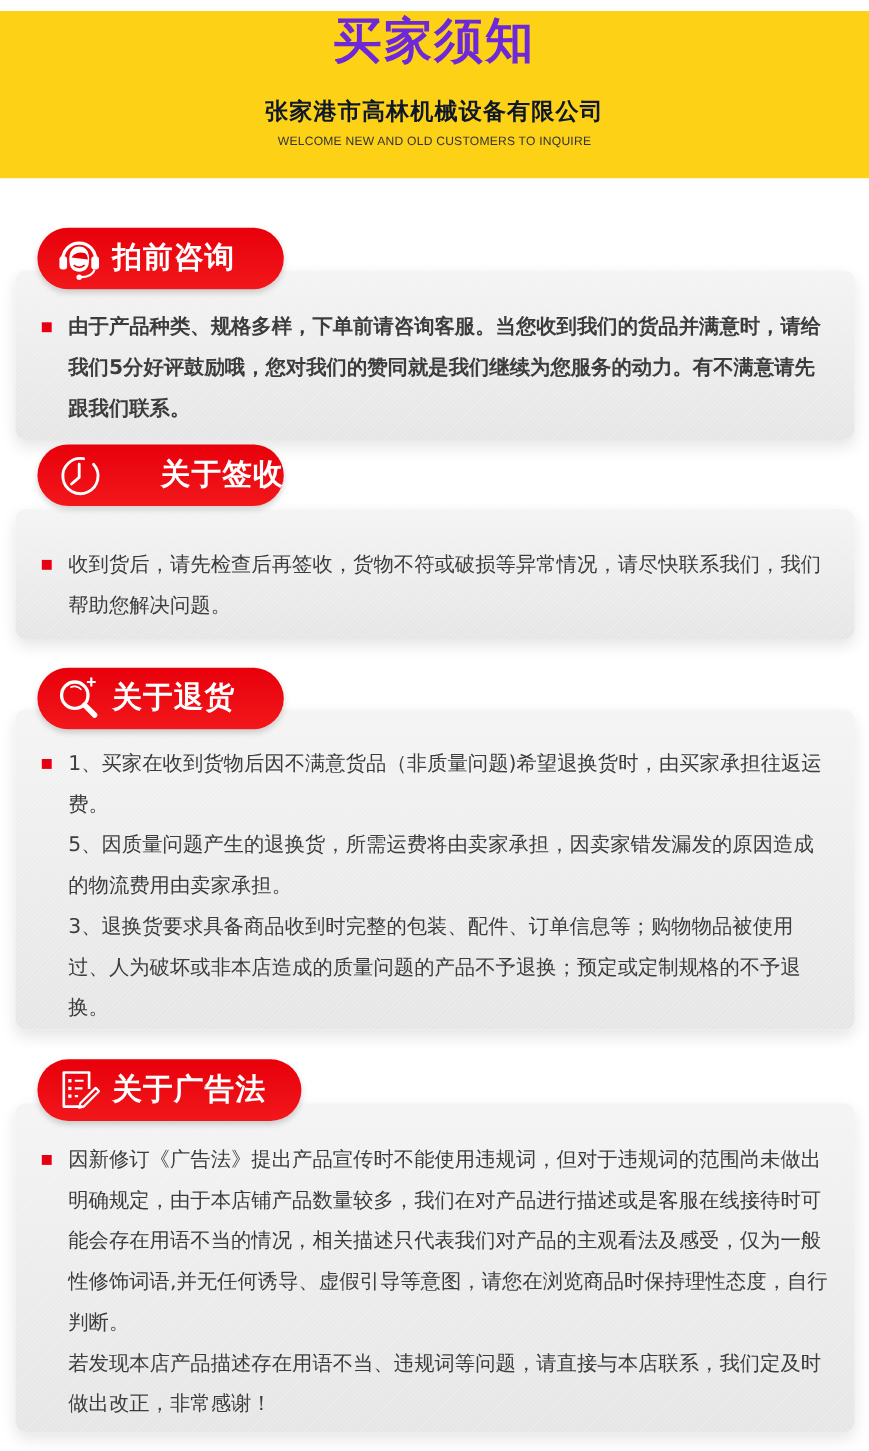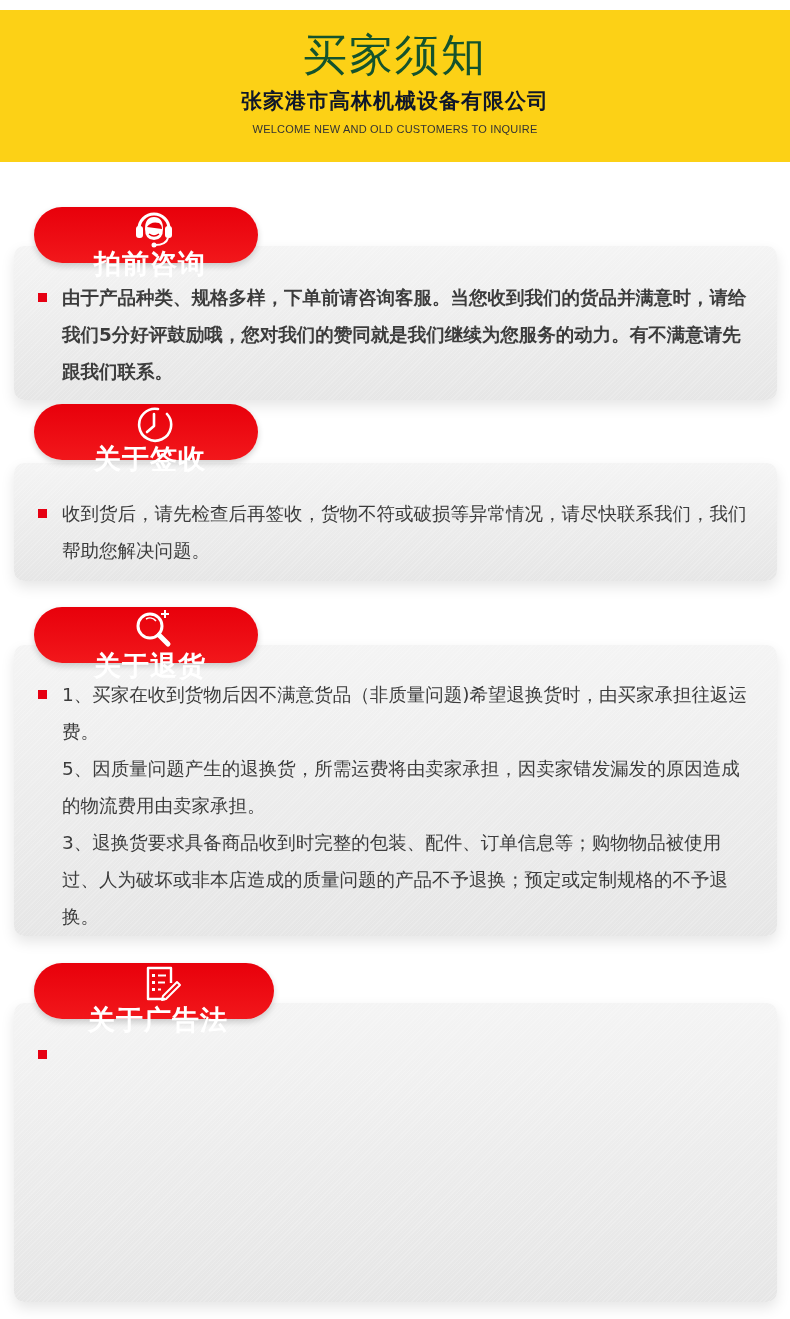--- a/index.html
+++ b/index.html
@@ -5,22 +5,22 @@
   html, body { margin: 0; padding: 0; }
   body {
     width: 790px; height: 1319px; background: #ffffff; position: relative; overflow: hidden;
     font-family: "DejaVu Sans", "Liberation Sans", sans-serif;
   }
   .banner {
     position: absolute; left: 0; top: 10px; width: 790px; height: 152px;
     background: #fcd116; text-align: center;
   }
   .banner .title {
-    position: absolute; left: 0; right: 0; top: 20px;
-    font-size: 44px; font-weight: normal; color: #14532d; letter-spacing: 2px; line-height: 50px;
+    position: absolute; left: 0; right: 0; top: 3px;
+    font-size: 44px; font-weight: bold; color: #6d28d9; letter-spacing: 2px; line-height: 50px;
   }
   .banner .company {
     position: absolute; left: 0; right: 0; top: 78px;
     font-size: 21px; font-weight: bold; color: #0f172a; line-height: 26px; letter-spacing: 1px;
   }
   .banner .welcome {
     position: absolute; left: 0; right: 0; top: 113px;
     font-size: 11px; color: #333; line-height: 12px; letter-spacing: 0.2px;
     font-family: "Liberation Sans", sans-serif;
   }
@@ -33,21 +33,21 @@
   }
   .card::before {
     content: ""; position: absolute; inset: 0; border-radius: 10px;
     background: repeating-linear-gradient(135deg, rgba(255,255,255,0.18) 0 1px, rgba(0,0,0,0.0) 1px 3px);
     pointer-events: none;
   }
   .pill {
     position: absolute; left: 34px; height: 56px; border-radius: 28px;
     background: linear-gradient(180deg, #e8000b 0%, #f2171b 100%);
     box-shadow: 0 3px 6px rgba(0,0,0,0.18);
-    display: flex; align-items: center; z-index: 2; flex-direction: column;
+    display: flex; align-items: center; z-index: 2;
   }
   .pill .icon { width: 44px; height: 44px; margin-left: 16px; display: flex; align-items: center; justify-content: center; }
   .pill .label {
     color: #fff; font-size: 27px; font-weight: bold; margin-left: 8px; letter-spacing: 1px; line-height: 30px;
   }
   .body-text {
     position: absolute; left: 48px; right: 22px;
     font-size: 18.5px; line-height: 37px; color: #3c3c3c; z-index: 1;
   }
   .body-text p { margin: 0; }
@@ -130,13 +130,17 @@
       <rect x="11" y="18" width="3" height="3" fill="#fff"></rect>
       <rect x="11" y="25" width="3" height="3" fill="#fff"></rect>
       <path d="M17 12.5 L25 12.5 M17 19.5 L24 19.5 M17 26.5 L20 26.5" stroke="#fff" stroke-width="2"></path>
       <path d="M22 33 L36 19 L39 22 L25 36 L21 37 Z" fill="none" stroke="#fff" stroke-width="2" stroke-linejoin="round"></path>
     </svg>
   </span>
   <span class="label">关于广告法</span>
 </div>
 <div class="card" style="top:1003px; height:299px;">
   <span class="bullet" style="top:47px;"></span>
+  <div class="body-text" style="top:33px;">
+    <p>因新修订《广告法》提出产品宣传时不能使用违规词，但对于违规词的范围尚未做出明确规定，由于本店铺产品数量较多，我们在对产品进行描述或是客服在线接待时可能会存在用语不当的情况，相关描述只代表我们对产品的主观看法及感受，仅为一般性修饰词语,并无任何诱导、虚假引导等意图，请您在浏览商品时保持理性态度，自行判断。</p>
+    <p>若发现本店产品描述存在用语不当、违规词等问题，请直接与本店联系，我们定及时做出改正，非常感谢！</p>
+  </div>
 </div>
 
 </body></html>

